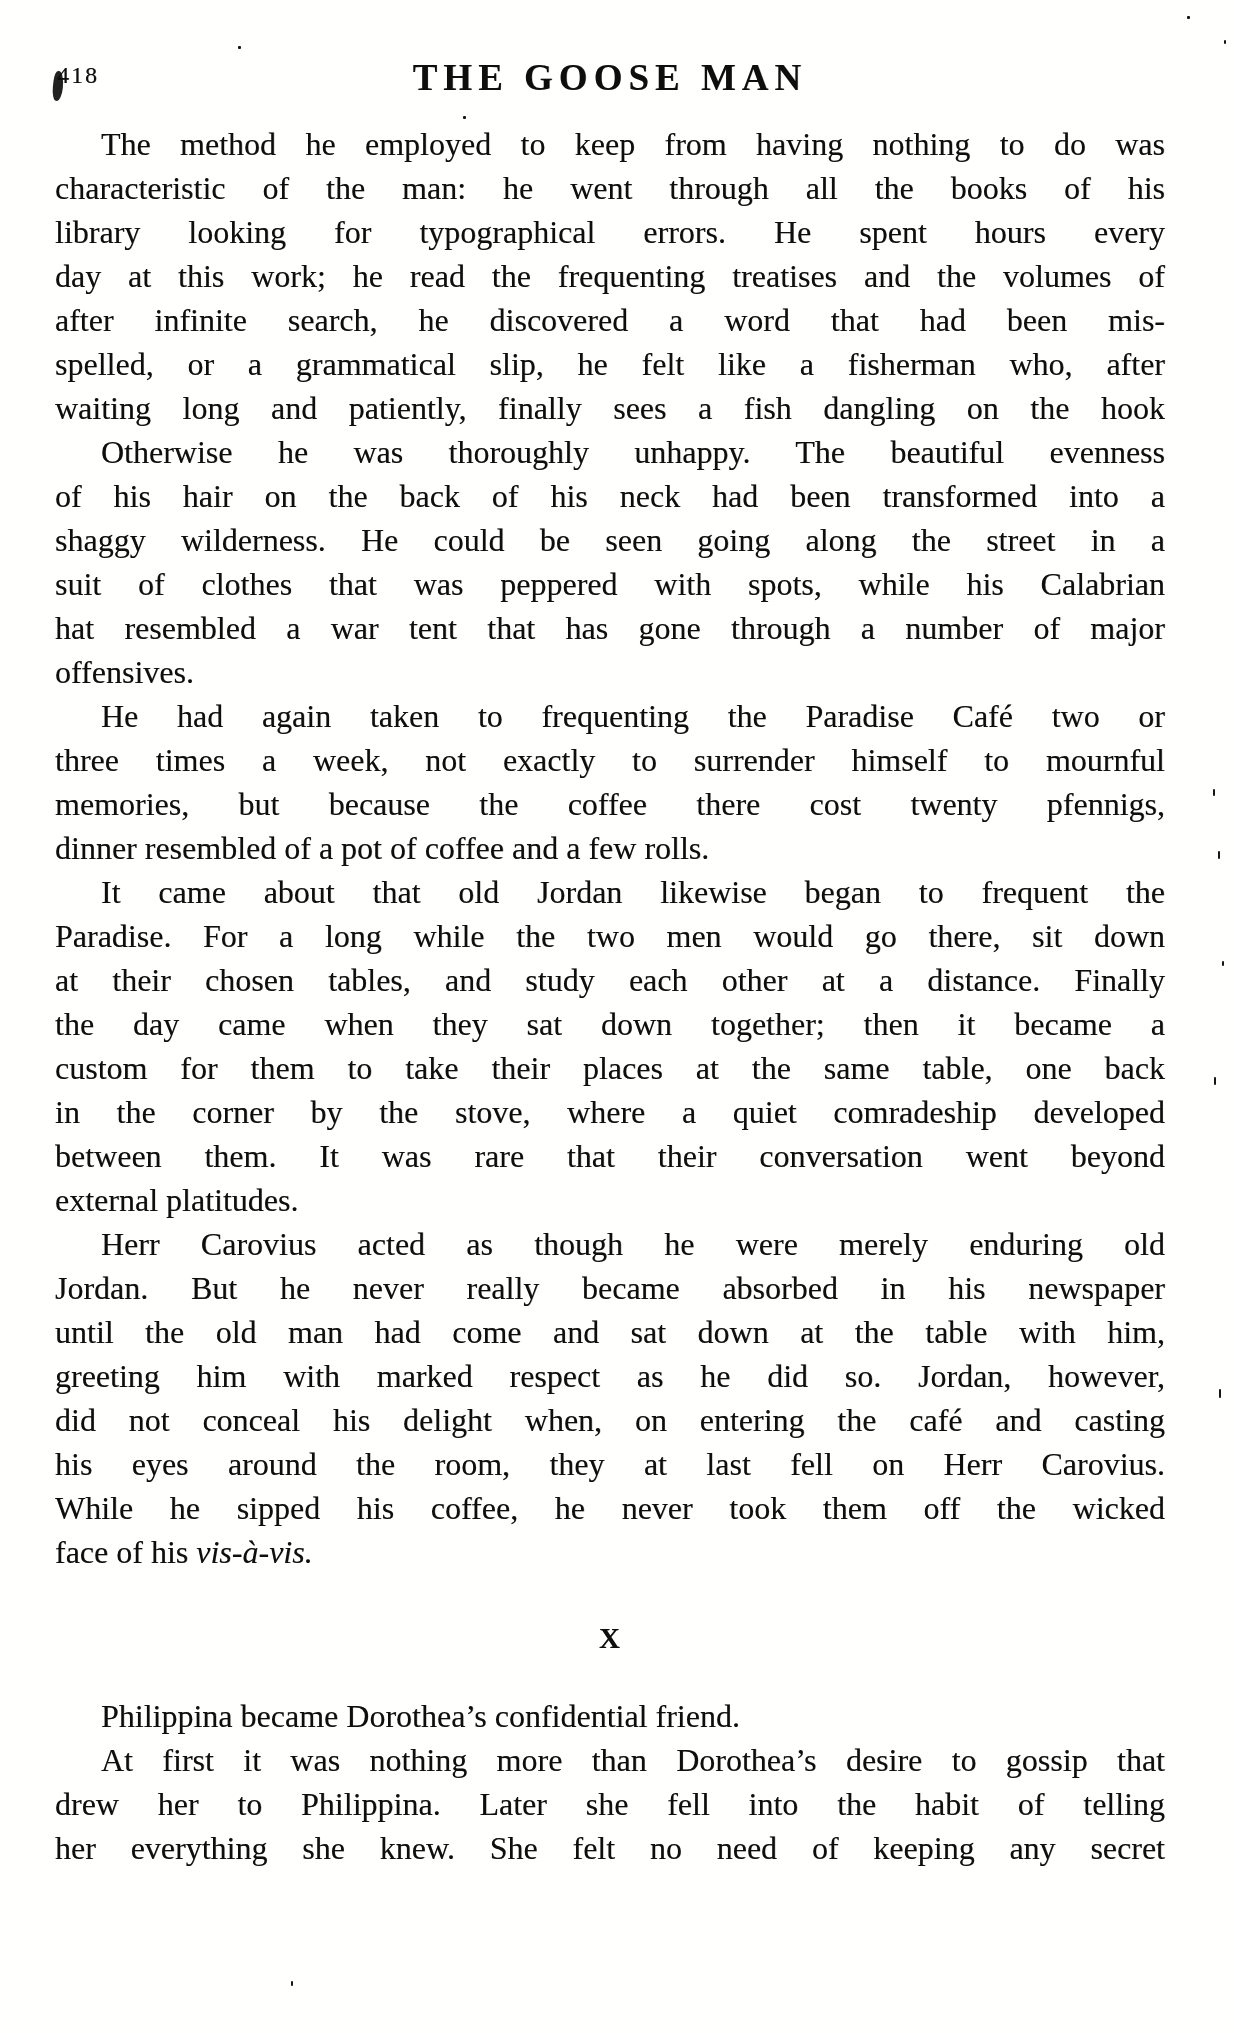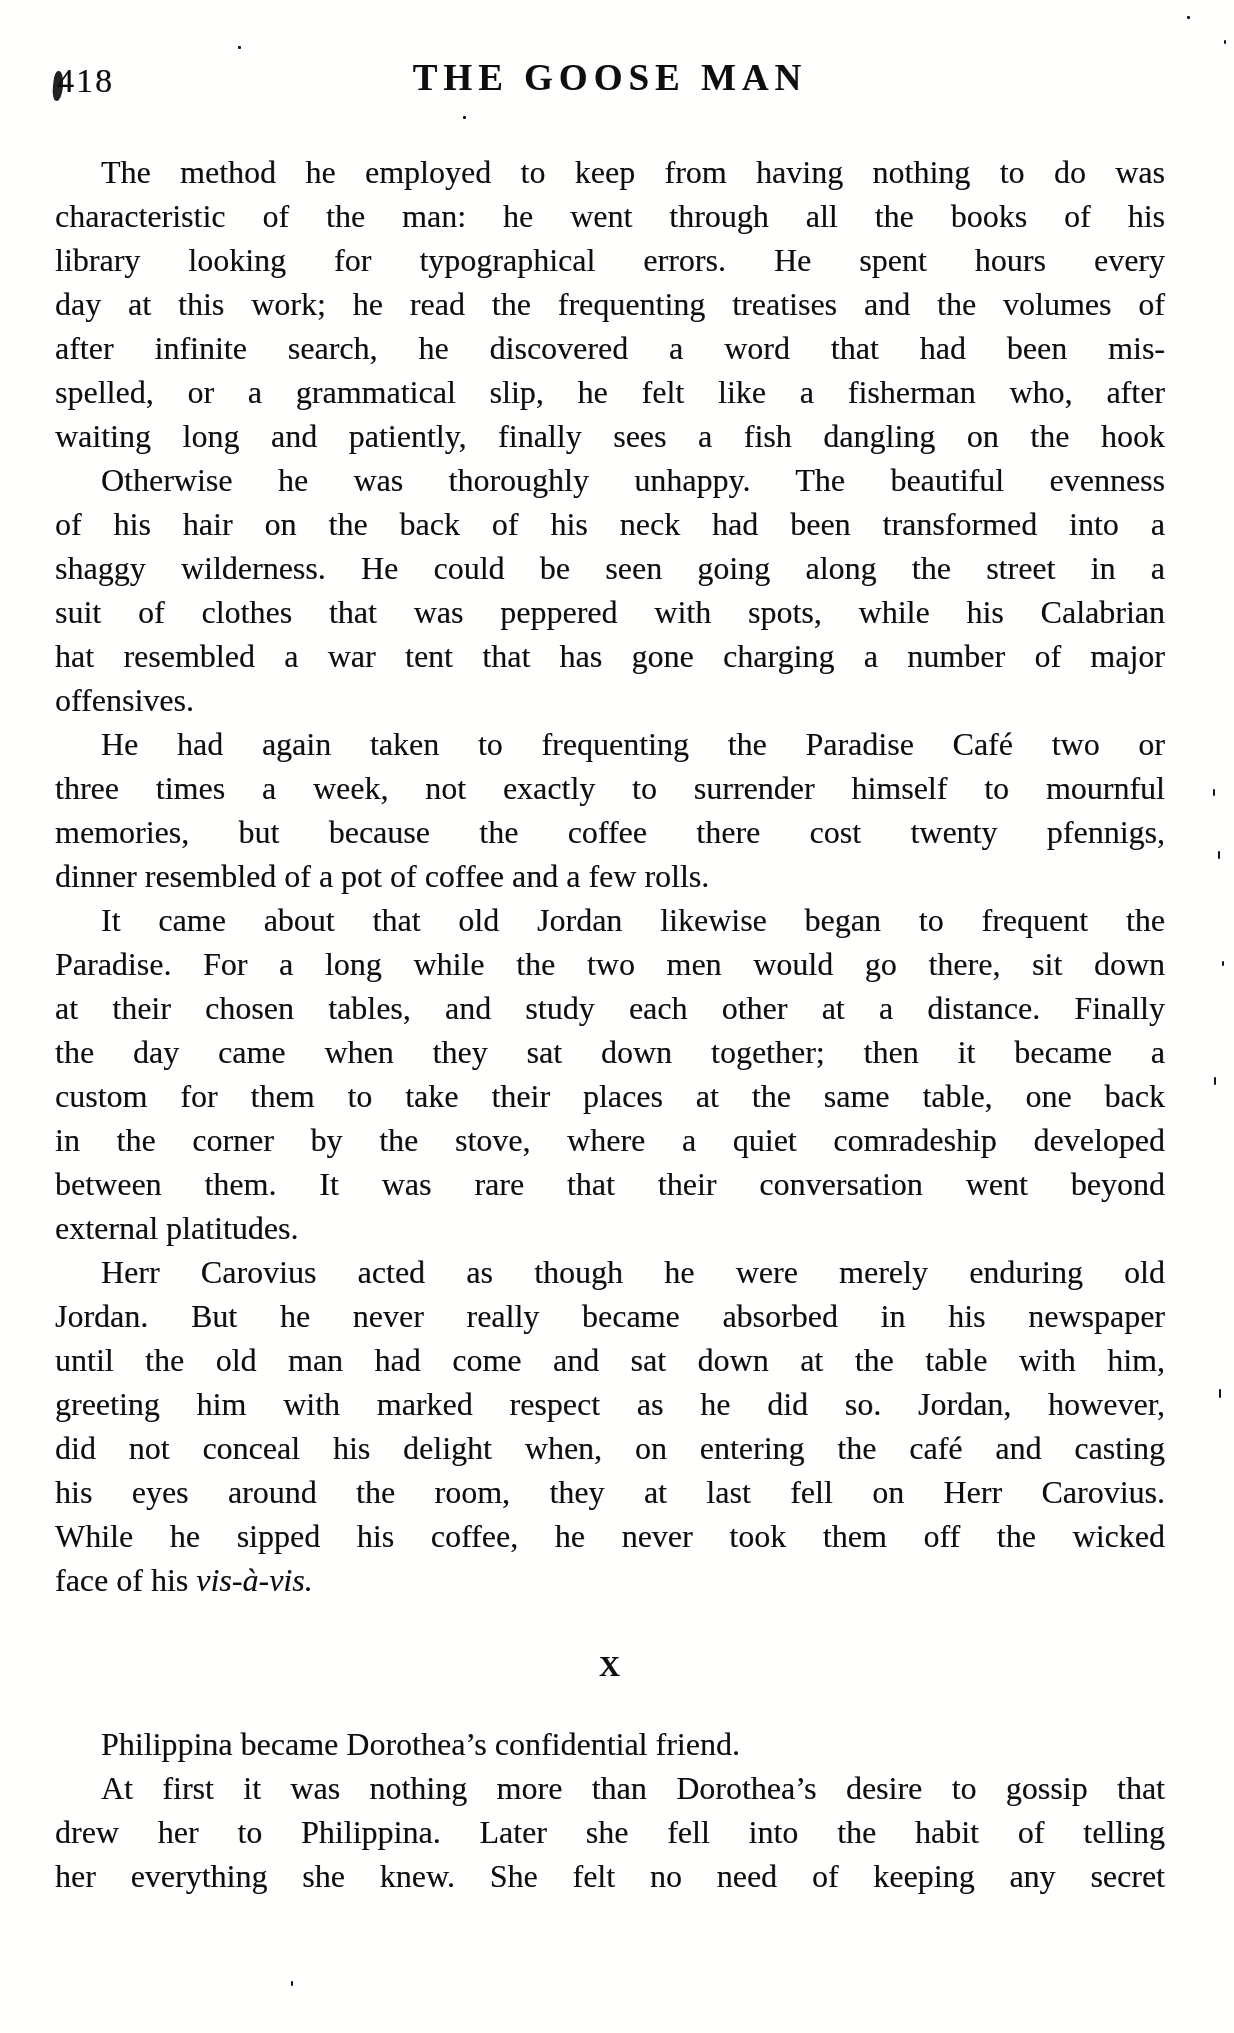--- a/index.html
+++ b/index.html
@@ -20,21 +20,21 @@
     position: absolute;
     top: 56px;
     left: 55px;
     right: 69px;
     height: 48px;
   }
   .page-number {
     position: absolute;
     left: 2px;
     top: 6px;
-    font-size: 34px;
+    font-size: 24px;
     letter-spacing: 2px;
     text-shadow: 0.4px 0.4px 0 rgba(0,0,0,0.45);
   }
   
   .page-number .smudge {
     position: absolute;
     left: -4px;
     top: 9px;
     width: 10px;
     height: 30px;
@@ -51,21 +51,20 @@
     text-shadow: 0.4px 0.4px 0 rgba(0,0,0,0.35);
   }
   .page-body {
     position: absolute;
     top: 122px;
     left: 55px;
     width: 1110px;
     font-size: 32px;
     line-height: 44px;
     text-shadow: 0.35px 0.35px 0 rgba(0,0,0,0.4);
-    margin-top: 28px;
   }
   .paragraph { margin: 0; }
   .line {
     text-align: justify;
     text-align-last: justify;
     white-space: normal;
   }
   .line.no-justify { text-align-last: left; }
   .line.indent { text-indent: 46px; }
   .line .italic { font-style: italic; }
@@ -104,21 +103,21 @@
         <div class="line"><span>day at this work; he read the frequenting treatises and the volumes of</span></div>
         <div class="line"><span>after infinite search, he discovered a word that had been mis-</span></div>
         <div class="line"><span>spelled, or a grammatical slip, he felt like a fisherman who, after</span></div>
         <div class="line"><span>waiting long and patiently, finally sees a fish dangling on the hook</span></div>
       </div>
       <div class="paragraph">
         <div class="line indent"><span>Otherwise he was thoroughly unhappy.  The beautiful evenness</span></div>
         <div class="line"><span>of his hair on the back of his neck had been transformed into a</span></div>
         <div class="line"><span>shaggy wilderness.  He could be seen going along the street in a</span></div>
         <div class="line"><span>suit of clothes that was peppered with spots, while his Calabrian</span></div>
-        <div class="line"><span>hat resembled a war tent that has gone charging a number of major</span></div>
+        <div class="line"><span>hat resembled a war tent that has gone through a number of major</span></div>
         <div class="line no-justify"><span>offensives.</span></div>
       </div>
       <div class="paragraph">
         <div class="line indent"><span>He had again taken to frequenting the Paradise Café two or</span></div>
         <div class="line"><span>three times a week, not exactly to surrender himself to mournful</span></div>
         <div class="line"><span>memories, but because the coffee there cost twenty pfennigs,</span></div>
         <div class="line no-justify"><span>dinner resembled of a pot of coffee and a few rolls.</span></div>
       </div>
       <div class="paragraph">
         <div class="line indent"><span>It came about that old Jordan likewise began to frequent the</span></div>

